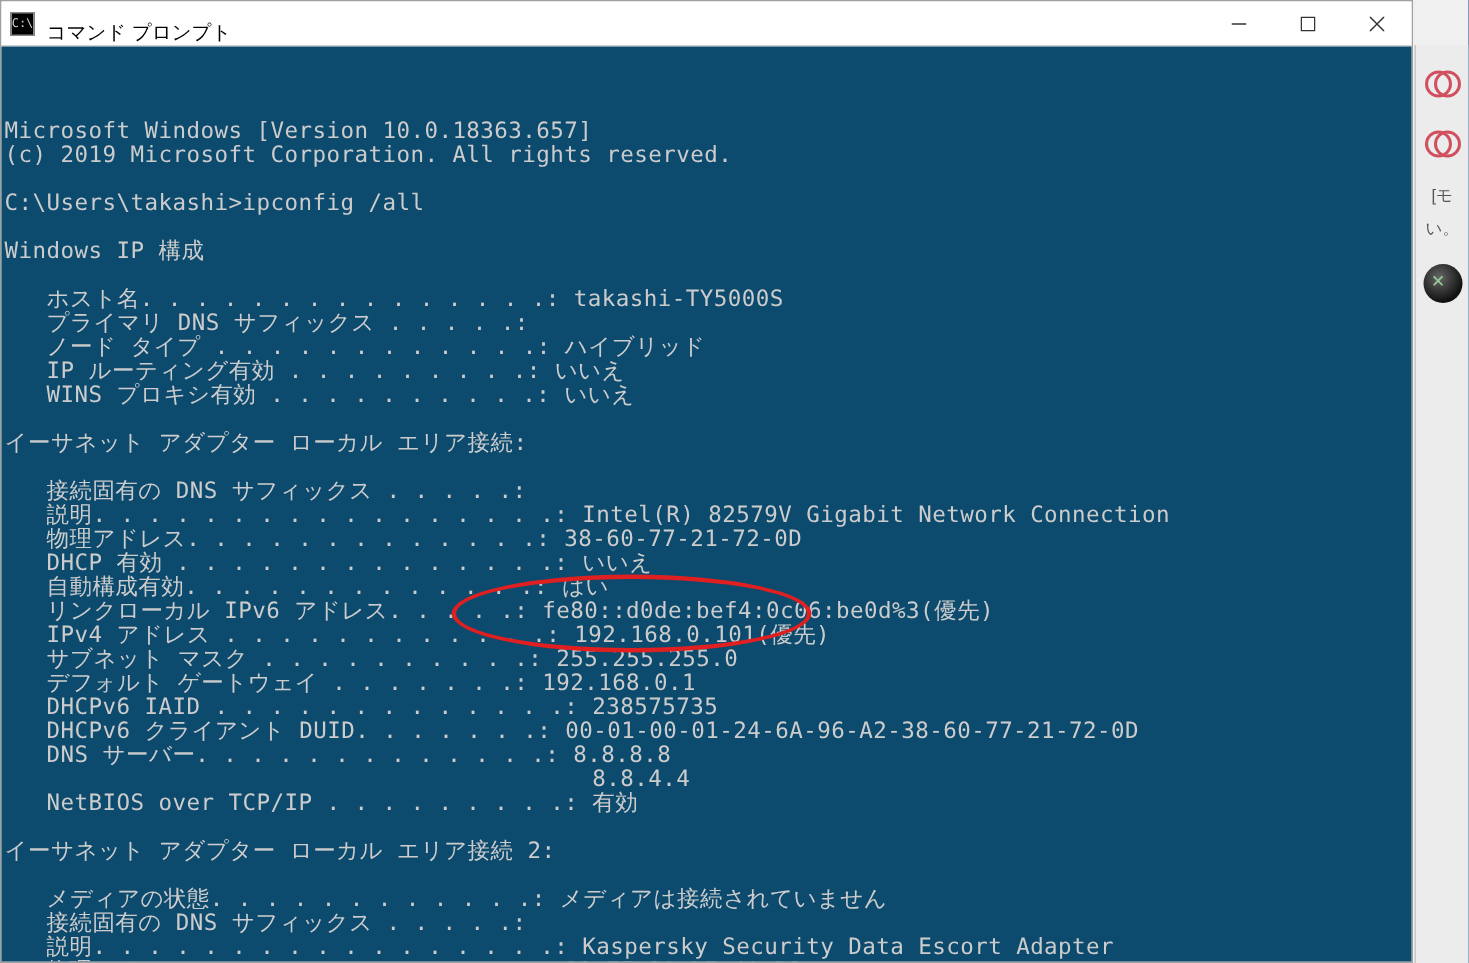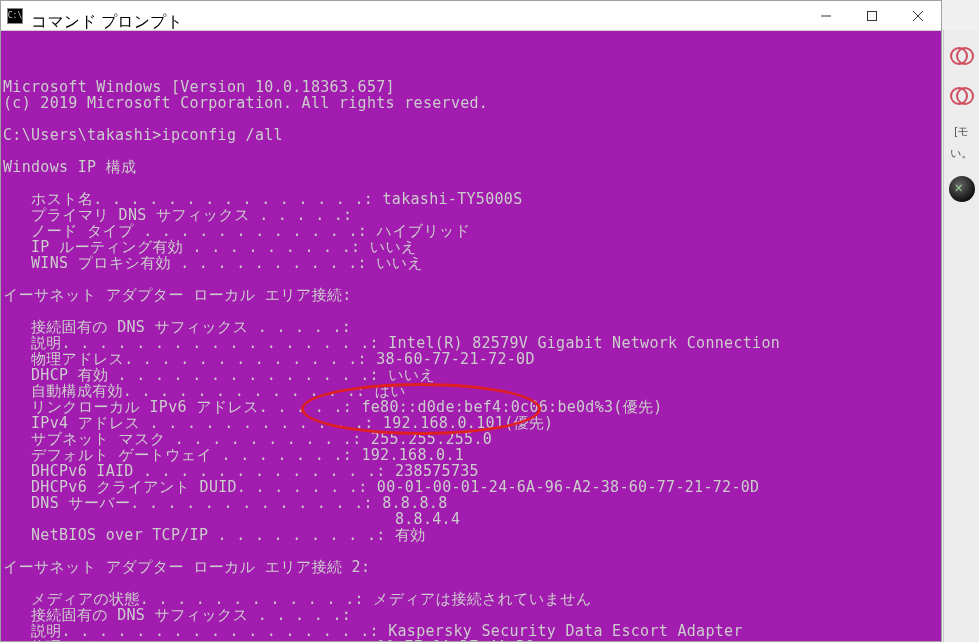--- a/index.html
+++ b/index.html
@@ -34,21 +34,21 @@
     border: 1px solid #888;
     position: relative;
     display: flex;
     align-items: center;
     justify-content: center;
     font-size: 8px;
     color: #ccc;
   }
   .titlebar-title {
     flex: 1;
-    font-size: 16px;
+    font-size: 13px;
     font-family: "Yu Gothic UI", "Meiryo", sans-serif;
     color: #000;
     padding-left: 2px;
     margin-top: 13px;
   }
   .titlebar-buttons {
     display: flex;
     height: 100%;
   }
   .titlebar-btn {
@@ -57,21 +57,21 @@
     display: flex;
     align-items: center;
     justify-content: center;
     color: #333;
     font-size: 13px;
     font-family: "Segoe UI", sans-serif;
   }
   .titlebar-btn svg { width: 10px; height: 10px; }
   .terminal {
     flex: 1;
-    background: #a21caf;
+    background: #0c4a6e;
     color: #ccc;
     font-family: "MS Gothic", "Consolas", monospace;
     font-size: 15px;
     line-height: 16px;
     padding: 0 2px;
     white-space: pre;
     overflow: hidden;
     position: relative;
     letter-spacing: 0.3px;
   }

